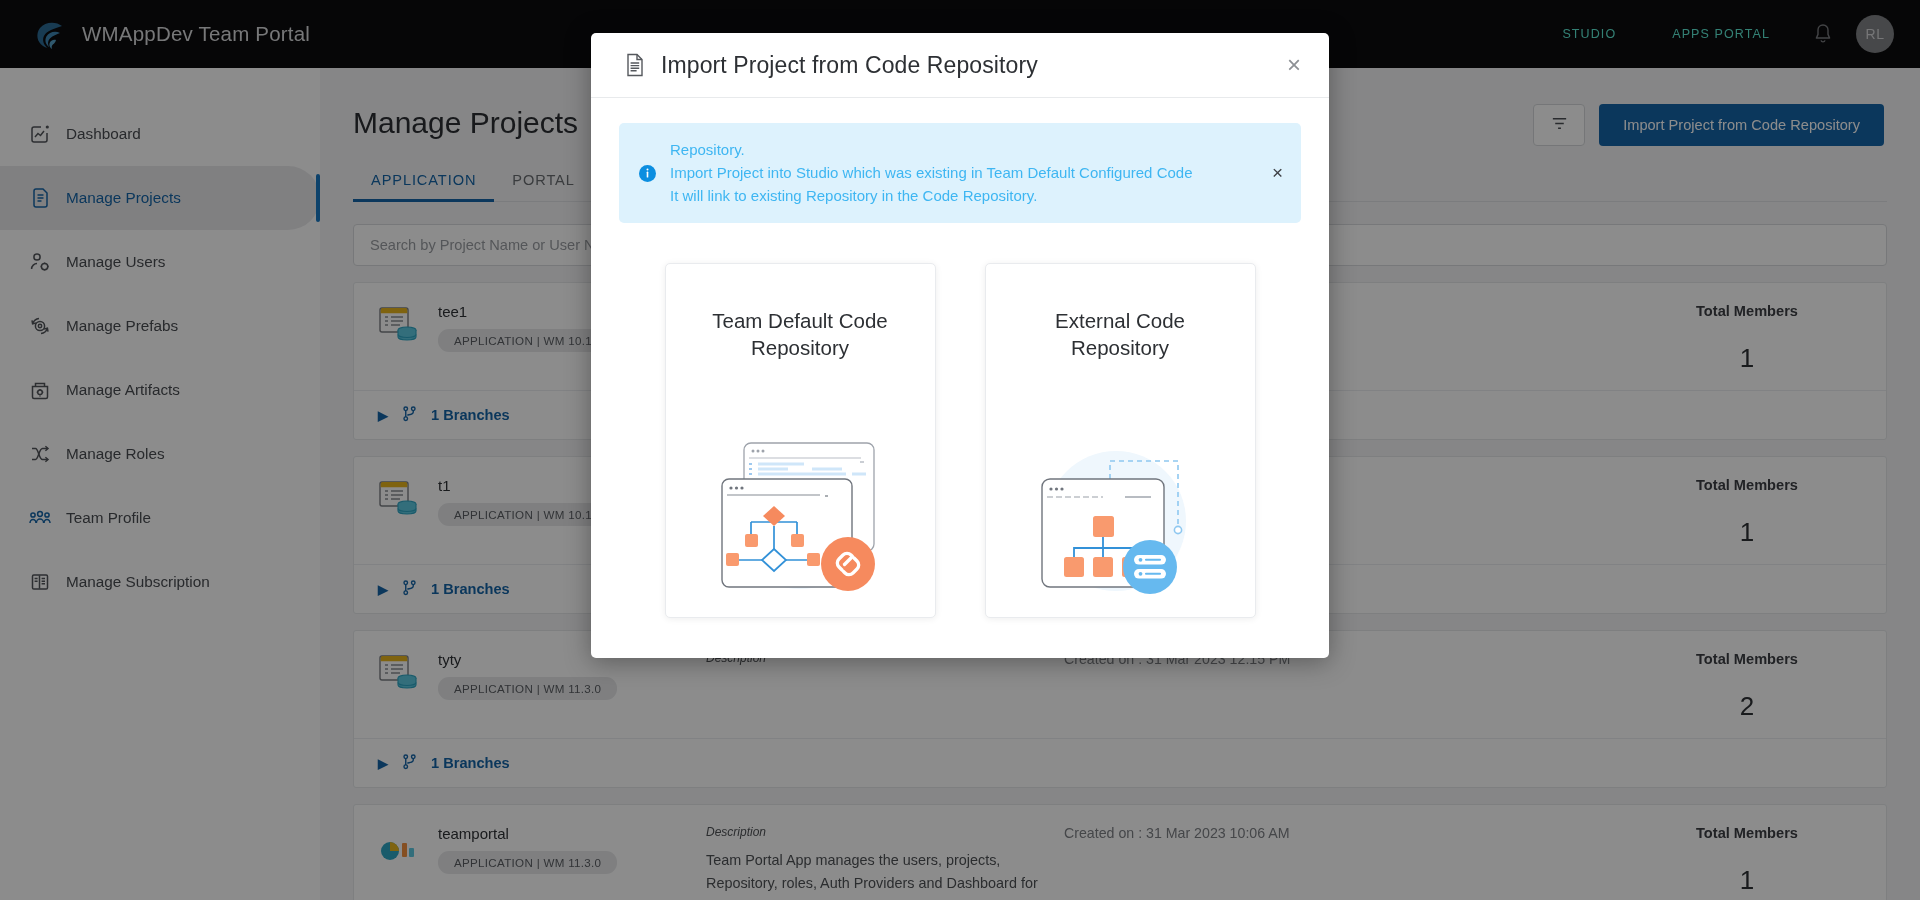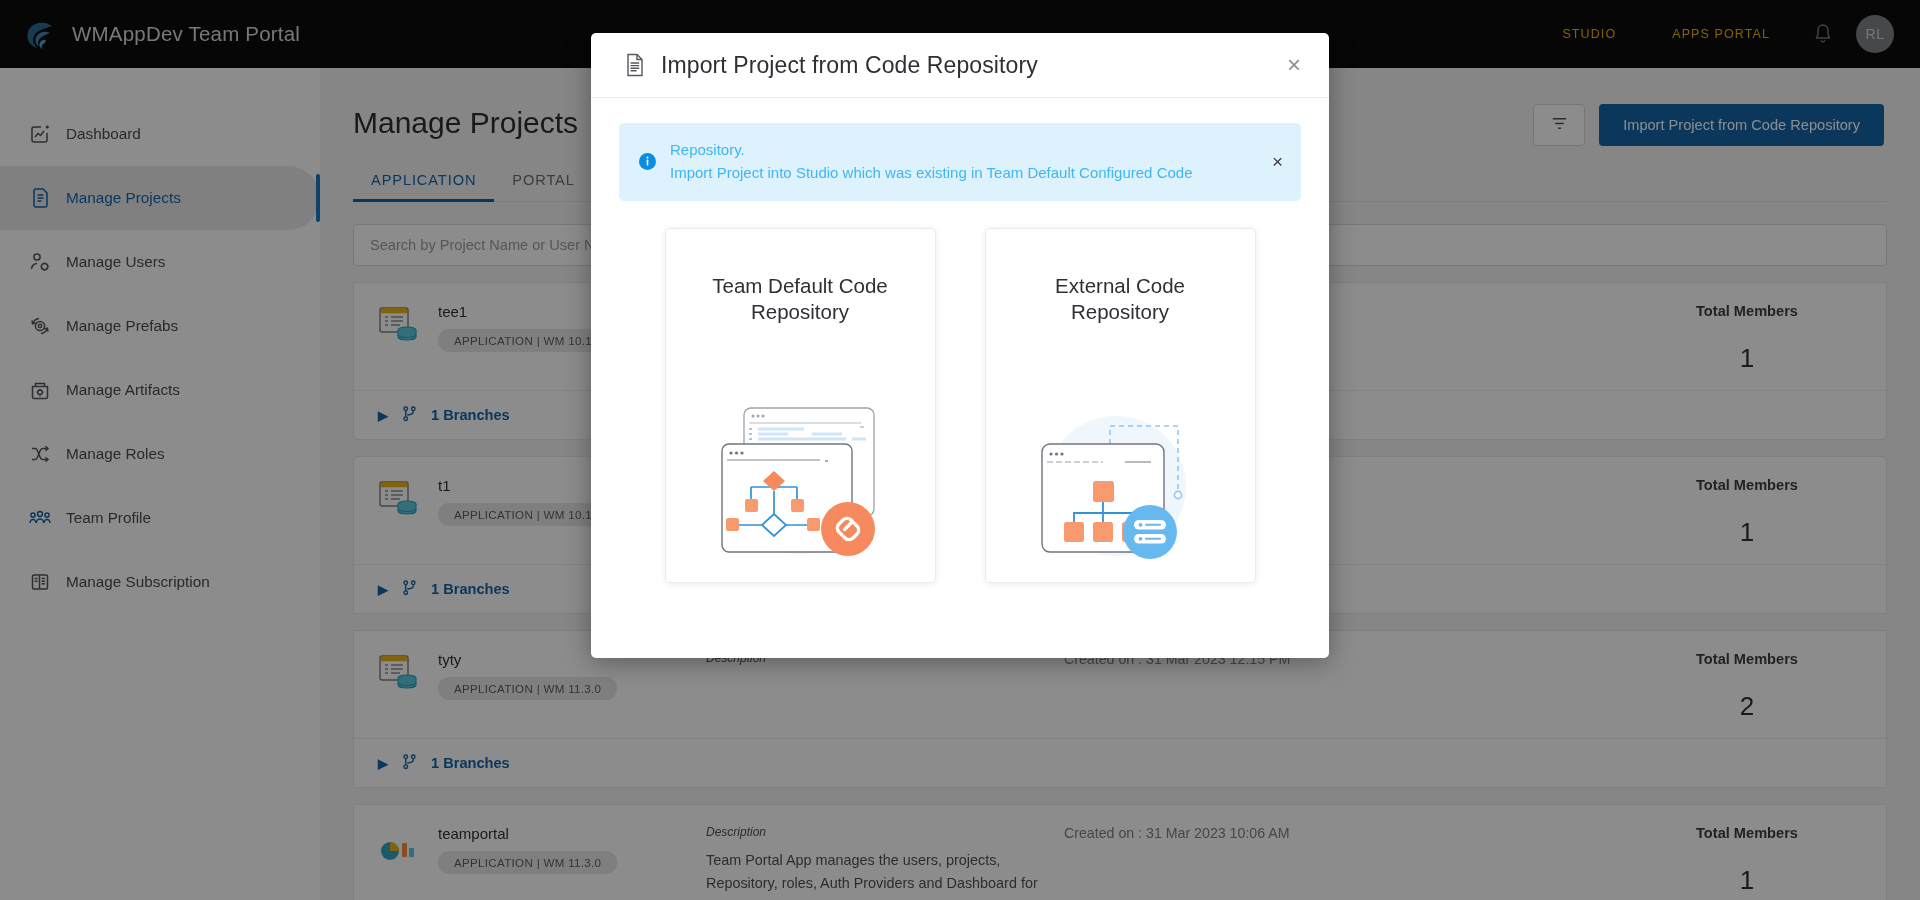--- a/index.html
+++ b/index.html
@@ -8,26 +8,26 @@
     font-family:"Liberation Sans", sans-serif;
     background:#f1f2f4;
     position:relative;
   }
 
   
   .topbar{
     position:absolute; top:0; left:0; width:1920px; height:68px;
     background:#0c0c0e; display:flex; align-items:center; z-index:5;
   }
-  .brand{ display:flex; align-items:center; gap:16px; padding-left:22px; }
+  .brand{ display:flex; align-items:center; gap:16px; padding-left:32px; }
   .logo-wrap{ width:34px; height:34px; position:relative; }
   .brand-title{ color:#d9dadc; font-size:20.5px; letter-spacing:.2px; }
   .topnav{ margin-left:auto; display:flex; align-items:center; gap:0; padding-right:26px; }
   .topnav a{
-    color:#eab308; font-size:12.5px; letter-spacing:1.1px;
+    color:#5eead4; font-size:12.5px; letter-spacing:1.1px;
     text-decoration:none; padding:0 28px;
   }
   .bell{ width:22px; height:24px; margin:0 22px 0 14px; position:relative; }
   .avatar{
     width:38px; height:38px; border-radius:50%; background:#818387;
     color:#d7d8da; font-size:14px; display:flex; align-items:center;
     justify-content:center; letter-spacing:.5px;
   }
 
   
@@ -123,21 +123,21 @@
     cursor:pointer; font-weight:300;
   }
   .alert{
     margin:25px 28px 0 28px; background:#ddf2fd; border-radius:5px;
     display:flex; align-items:center; padding:16px 18px 16px 20px;
   }
   .info-dot{ width:17px; height:17px; flex:0 0 17px; margin-right:14px; }
   .alert-txt{ color:#3eb6f2; font-size:15px; line-height:1.52; }
   .alert-x{ margin-left:auto; padding-left:14px; color:#3f4247; font-size:19px; cursor:pointer; }
 
-  .cards{ display:flex; gap:49px; justify-content:center; margin-top:27px; }
+  .cards{ display:flex; gap:49px; justify-content:center; margin-top:40px; }
   .opt-card{
     width:271px; height:355px; background:#fff; border:1px solid #e9ebee;
     border-radius:5px; box-shadow:0 1px 7px rgba(0,0,0,.07);
     display:flex; flex-direction:column; align-items:center; cursor:pointer;
   }
   .opt-title{
     font-size:20.5px; color:#2d3034; text-align:center; line-height:1.31;
     margin-top:44px; width:205px; font-weight:400;
   }
   .opt-art{ margin-top:auto; margin-bottom:10px; }
@@ -460,20 +460,21 @@
     <span class="info-dot">
       <svg viewBox="0 0 17 17" width="17" height="17">
         <circle cx="8.5" cy="8.5" r="8.5" fill="#0b8ee0"></circle>
         <rect x="7.7" y="6.6" width="1.6" height="6" rx=".7" fill="#fff"></rect>
         <circle cx="8.5" cy="4.5" r="1" fill="#fff"></circle>
       </svg>
     </span>
     <div class="alert-txt">
       <div>Repository.</div>
       <div>Import Project into Studio which was existing in Team Default Configured Code</div>
+      <div>It will link to existing Repository in the Code Repository.</div>
     </div>
     <span class="alert-x">×</span>
   </div>
 
   <div class="cards">
 
     <div class="opt-card">
       <div class="opt-title">Team Default Code Repository</div>
       <div class="opt-art">
         <svg viewBox="0 0 200 180" width="200" height="180">

